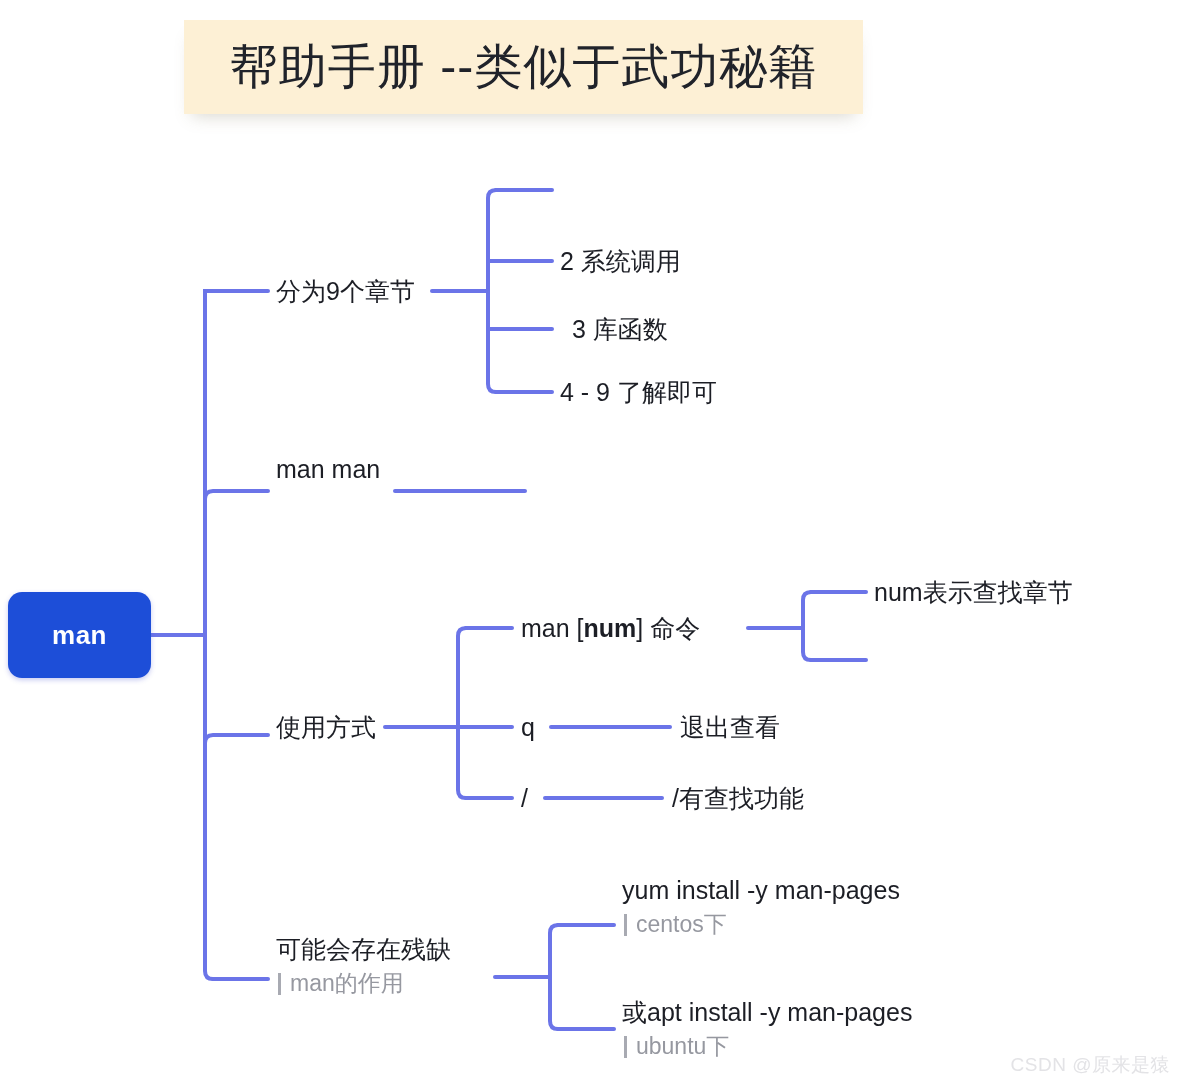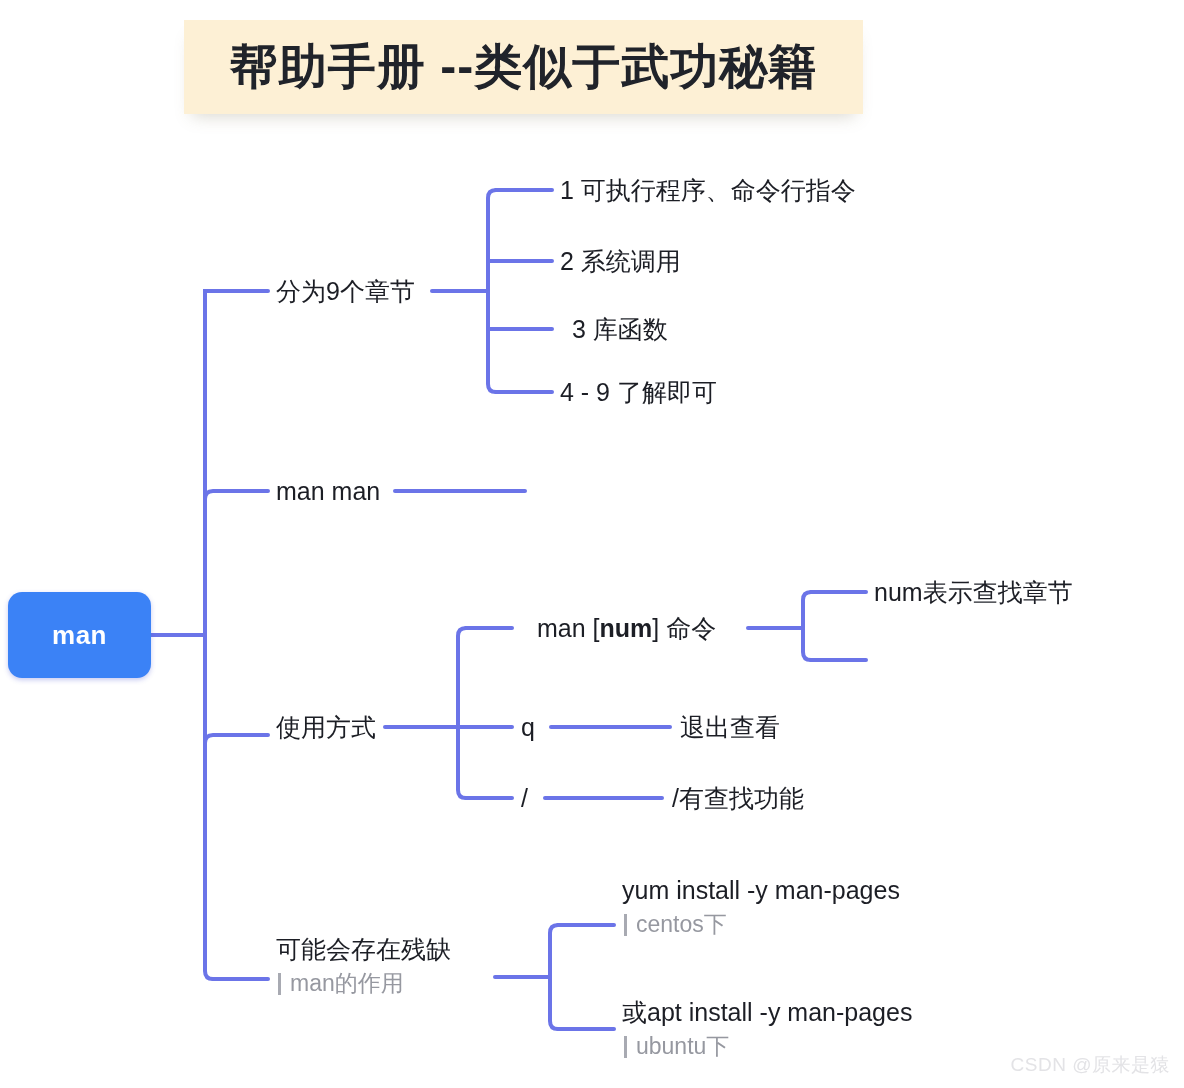--- a/index.html
+++ b/index.html
@@ -36,35 +36,35 @@
     width: 679px;
     height: 94px;
     background: #fdf0d5;
     box-shadow: 0 10px 16px -8px rgba(120,110,80,0.28);
     display: flex;
     align-items: center;
     justify-content: center;
   }
   #title-text {
     font-size: 48px;
-    font-weight: 700;
+    font-weight: 400;
     color: #20232a;
     letter-spacing: 1px;
     line-height: 1;
     white-space: nowrap;
   }
 
   
   #root-node {
     position: absolute;
     left: 8px;
     top: 592px;
     width: 143px;
     height: 86px;
-    background: #3b82f6;
+    background: #1d4ed8;
     border-radius: 14px;
     display: flex;
     align-items: center;
     justify-content: center;
     box-shadow: 0 2px 5px rgba(70,80,210,0.30);
   }
   #root-label {
     color: #ffffff;
     font-size: 26px;
     font-weight: bold;
@@ -170,48 +170,45 @@
   </div>
 
   <div id="root-node">
     <span id="root-label">man</span>
   </div>
 
   <div class="node vc" style="left:276px; top:291px;">
     <span class="main">分为9个章节</span>
   </div>
 
-  <div class="node vc" style="left:276px; top:491px;">
+  <div class="node vc" style="left:276px; top:469px;">
     <span class="main">man man</span>
   </div>
 
   <div class="node vc" style="left:276px; top:727px;">
     <span class="main">使用方式</span>
   </div>
 
   <div class="node" style="left:276px; top:935px;">
     <span class="main">可能会存在残缺</span>
     <span class="note">man的作用</span>
   </div>
 
-  <div class="node vc" style="left:560px; top:190px;">
-    <span class="main">1 可执行程序、命令行指令</span>
-  </div>
   <div class="node vc" style="left:560px; top:261px;">
     <span class="main">2 系统调用</span>
   </div>
   <div class="node vc" style="left:560px; top:329px;margin-left:12px;">
     <span class="main">3 库函数</span>
   </div>
   <div class="node vc" style="left:560px; top:392px;">
     <span class="main">4 - 9 了解即可</span>
   </div>
 
 
-  <div class="node vc" style="left:537px; top:628px;">
+  <div class="node vc" style="left:521px; top:628px;">
     <span class="main"><span>man [</span><b>num</b><span>] 命令</span></span>
   </div>
 
   <div class="node vc" style="left:521px; top:727px;">
     <span class="main">q</span>
   </div>
 
   <div class="node vc" style="left:521px; top:798px;">
     <span class="main">/</span>
   </div>

